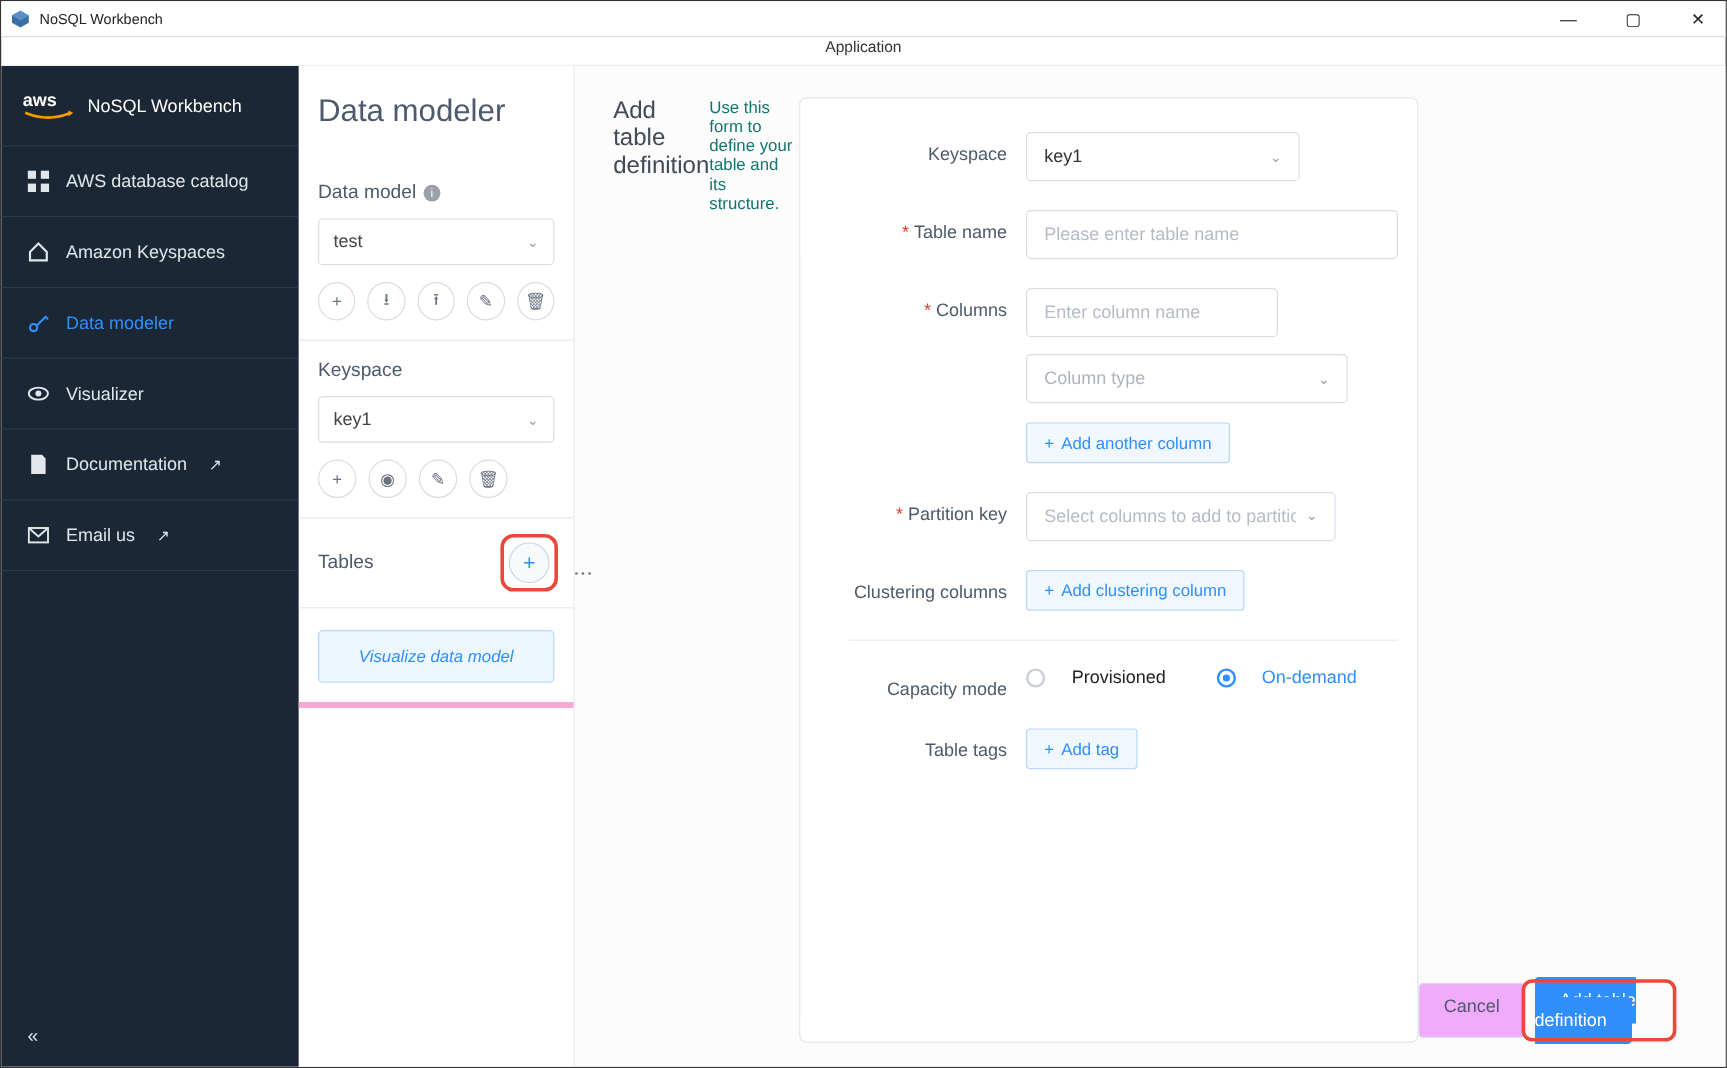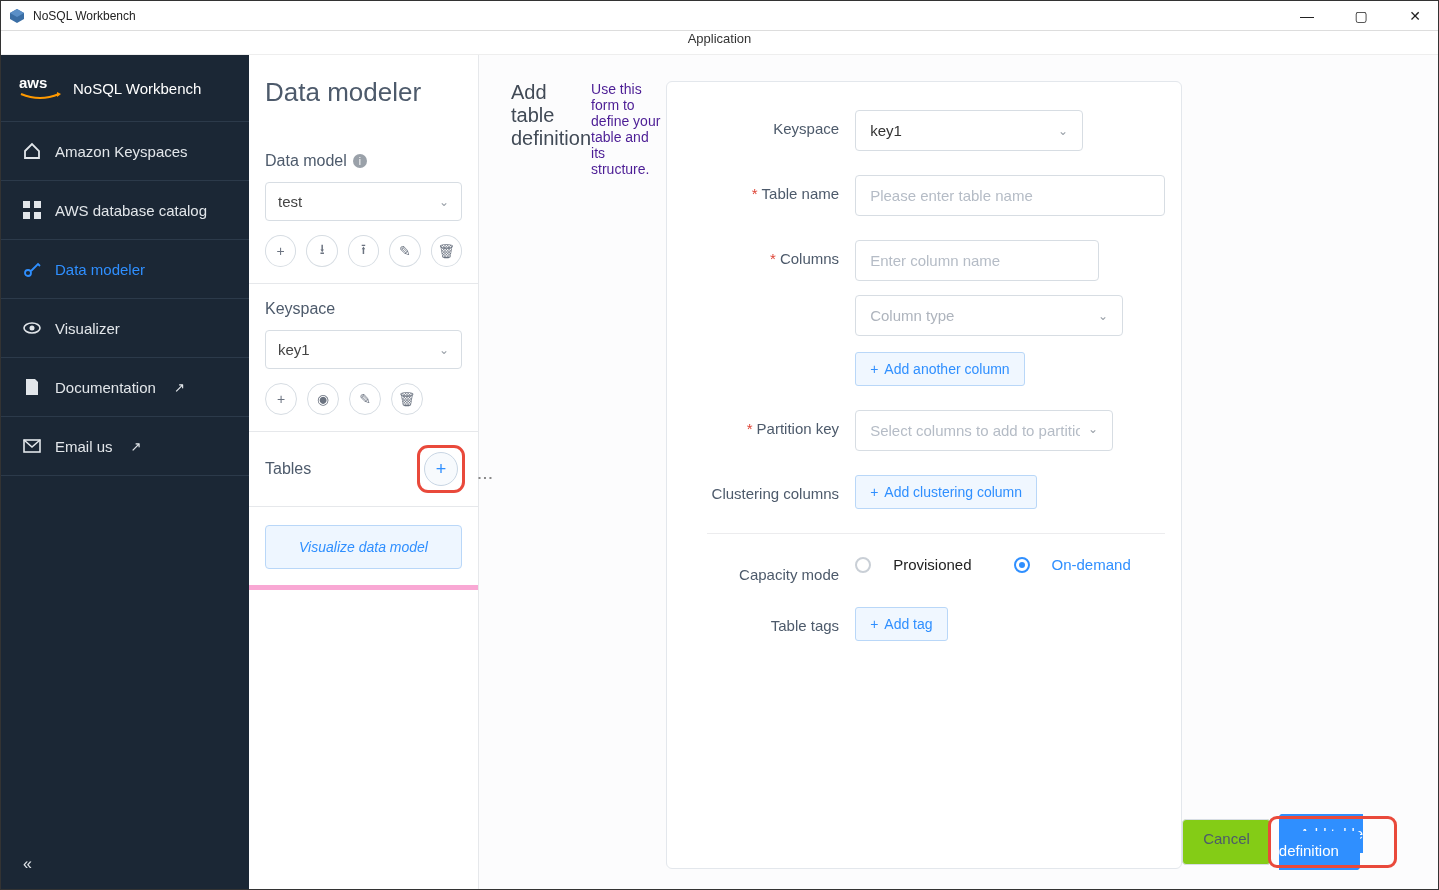--- a/index.html
+++ b/index.html
@@ -36,41 +36,41 @@
     .iconrow { display:flex; gap:10px; margin-top: 14px; }
     .cbtn { width:32px; height:32px; border:1px solid #d7dde3; border-radius:50%; display:flex; align-items:center; justify-content:center; color:#6b7380; font-size:14px; background:#fff; }
     .tables-head { display:flex; align-items:center; justify-content:space-between; }
     .add-table { width:34px; height:34px; border:1px solid #c9d6e4; border-radius:50%; display:flex; align-items:center; justify-content:center; color:#2f8fff; font-size:18px; background:#f7fafd; }
     .highlight-red { outline:3px solid #e9493b; border-radius:8px; padding:4px; }
     .viz-btn { display:block; width:100%; padding: 12px 10px; text-align:center; color:#2f8fff; border:1px solid #b9d7f8; border-radius:4px; background:#eef6ff; font-size:14px; margin-top:2px; line-height:1.3;}
     .dots-handle { position:absolute; left:476px; top: 470px; font-size:16px; color:#666; letter-spacing:-2px; writing-mode: vertical-rl; }
 
     .main { flex:1; background:#fcfcfd; padding: 26px 30px 20px 32px; display:flex; }
     .main h2 { font-size: 20px; color:#414a56; font-weight:500; margin-bottom: 14px; }
-    .sub { color:#4c1d95; font-size:14px; margin-bottom: 12px; }
+    .sub { color:#0f766e; font-size:14px; margin-bottom: 12px; }
     .card { border:1px solid #e3e7ec; border-radius:6px; background:#fff; padding: 28px 16px 24px 16px; width:100%; max-width: 878px; }
     .row { display:flex; align-items:flex-start; margin-bottom: 24px; }
     .lbl { width:172px; text-align:right; padding-right: 16px; padding-top:10px; color:#4d5a6b; font-size:15px; }
     .lbl .req { color:#de4436; margin-right:4px; }
     .ctrl { flex:1; display:flex; gap:14px; align-items:center; flex-wrap:wrap; }
     .input, .sel2 { border:1px solid #d7dde3; border-radius:4px; padding: 11px 14px; font-size:15px; background:#fff; }
     .input { width: 310px; color:#333;}
     .input.placeholder { color:#b5bcc6; }
     .sel-ks { width:228px; display:flex; justify-content:space-between; align-items:center;}
     .sel2 { width:268px; display:flex; justify-content:space-between; align-items:center; color:#aeb4bd;}
     .link-btn { border:1px solid #b9d7f8; background:#f0f7ff; color:#2f8fff; border-radius:3px; padding:8px 14px; font-size:14px; display:inline-flex; align-items:center; gap:6px;}
     .divider { border-top:1px solid #ececee; margin: 8px 0 22px 24px; }
     .radio { width:16px; height:16px; border:2px solid #c9cfd6; border-radius:50%; display:inline-block; position:relative; }
     .radio.checked{ border-color:#2f8fff;}
     .radio.checked::after{ content:""; position:absolute; inset:3px; border-radius:50%; background:#2f8fff;}
     .rlabel { margin-left:8px; margin-right:28px; font-size:15px;}
     .rlabel.blue { color:#2f8fff;}
 
     .footer { margin-top:auto; display:flex; justify-content:space-between; padding-top: 24px; padding-right: 14px; padding-bottom:4px; max-width:878px; width:100%;}
-    .btn { border:1px solid #d7dde3; border-radius:4px; padding:10px 20px; font-size:15px; background:#84cc16; color:#4d5a6b;}
+    .btn { border:1px solid #d7dde3; border-radius:4px; padding:10px 20px; font-size:15px; background:#f0abfc; color:#4d5a6b;}
     .btn.primary { background:#2f8fff; color:#fff; border-color:#2f8fff; }
     .primary-wrap { outline:3px solid #e9493b; border-radius:6px; padding:6px 8px; }
 
     svg { display:block; }
   </style>
 </head>
 <body>
 
 <div class="titlebar">
   <span class="app-icon">
@@ -105,35 +105,35 @@
             <path d="M2 19 Q 21 27 40 19" stroke="#ff9900" stroke-width="2.2" fill="none"></path>
             <path d="M38 17 L42 19 L38 22" fill="#ff9900"></path>
           </svg>
       </span>
       <span class="brand-name">NoSQL Workbench</span>
     </div>
     <div class="nav">
       <div class="nav-item">
         <span class="nav-icon">
             <svg width="18" height="18" viewBox="0 0 18 18">
-              <path d="M2 9 L9 2 L16 9 L16 16 L2 16 Z" fill="none" stroke="#e2e6ea" stroke-width="1.8"></path>
-            </svg>
-          </span>
-        <span>Amazon Keyspaces</span>
-      </div>
-      <div class="nav-item">
-        <span class="nav-icon">
-            <svg width="18" height="18" viewBox="0 0 18 18">
               <rect x="0" y="0" width="7" height="7" fill="#e2e6ea"></rect>
               <rect x="11" y="0" width="7" height="7" fill="#e2e6ea"></rect>
               <rect x="0" y="11" width="7" height="7" fill="#e2e6ea"></rect>
               <rect x="11" y="11" width="7" height="7" fill="#e2e6ea"></rect>
             </svg>
           </span>
         <span>AWS database catalog</span>
+      </div>
+      <div class="nav-item">
+        <span class="nav-icon">
+            <svg width="18" height="18" viewBox="0 0 18 18">
+              <path d="M2 9 L9 2 L16 9 L16 16 L2 16 Z" fill="none" stroke="#e2e6ea" stroke-width="1.8"></path>
+            </svg>
+          </span>
+        <span>Amazon Keyspaces</span>
       </div>
       <div class="nav-item active">
         <span class="nav-icon">
             <svg width="18" height="18" viewBox="0 0 18 18">
               <circle cx="5" cy="13" r="3" fill="none" stroke="#2f8fff" stroke-width="1.8"></circle>
               <path d="M8 11 L15 4 L17 6" fill="none" stroke="#2f8fff" stroke-width="1.8"></path>
             </svg>
           </span>
         <span>Data modeler</span>
       </div>
@@ -265,21 +265,21 @@
       <div class="row">
         <div class="lbl"><span class="req">*</span><span>Table name</span></div>
         <div class="ctrl">
           <div class="input placeholder">Please enter table name</div>
         </div>
       </div>
 
       <div class="row">
         <div class="lbl"><span class="req">*</span><span>Columns</span></div>
         <div class="ctrl">
-          <div class="input placeholder" style="width:244px">Enter column name</div>
+          <div class="input placeholder" style="width:210px">Enter column name</div>
           <div class="sel2">
             <span>Column type</span>
             <span class="chev">⌄</span>
           </div>
         </div>
       </div>
 
       <div class="row" style="margin-top:-8px;">
         <div class="lbl"></div>
         <div class="ctrl">

